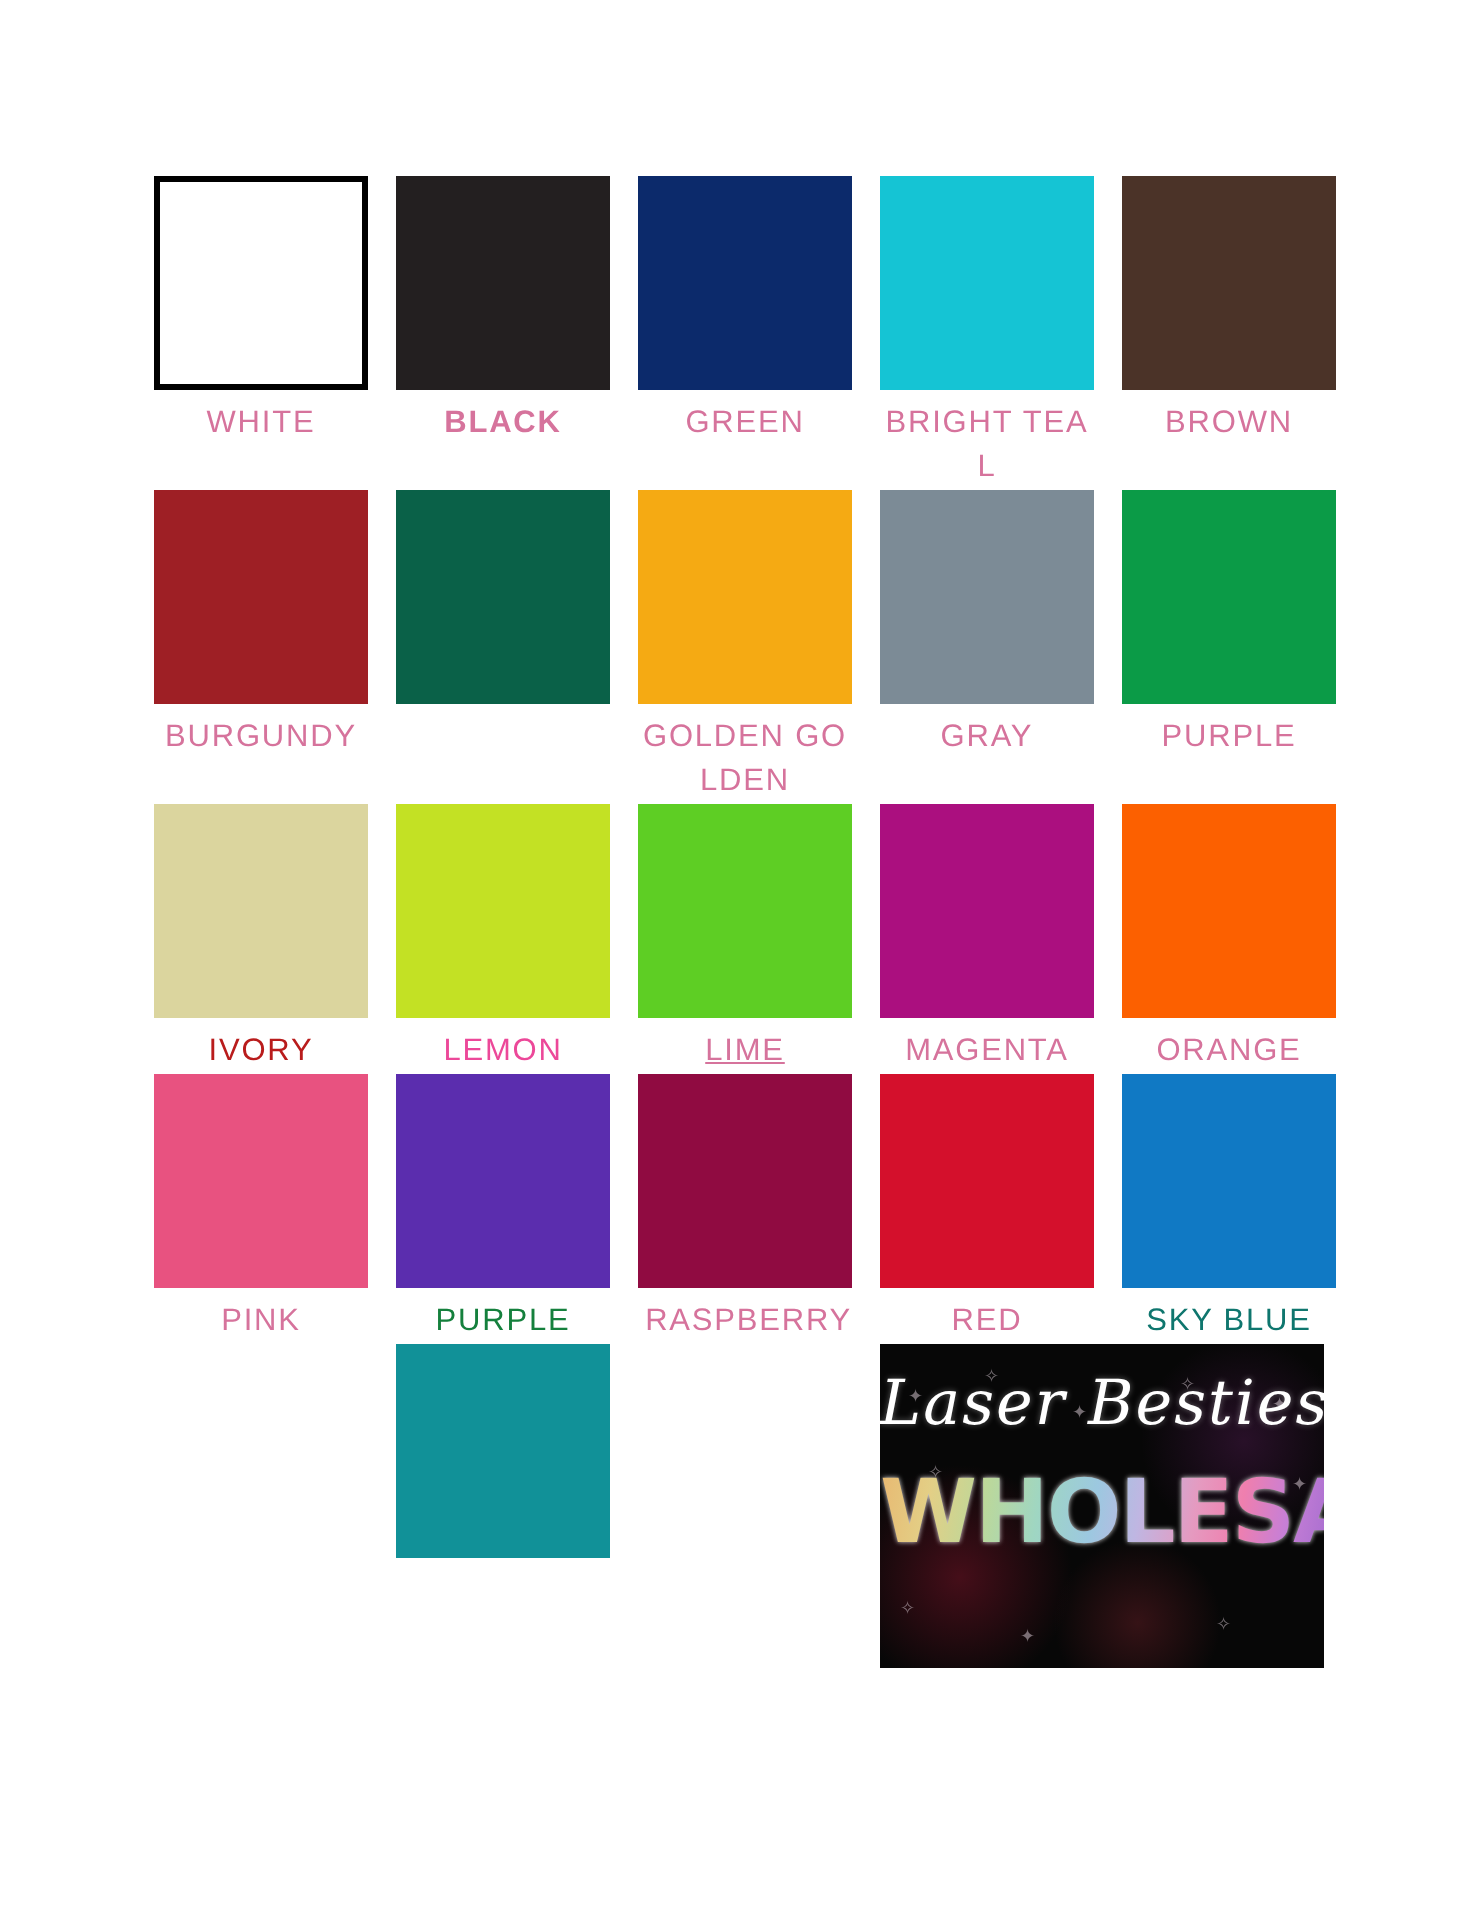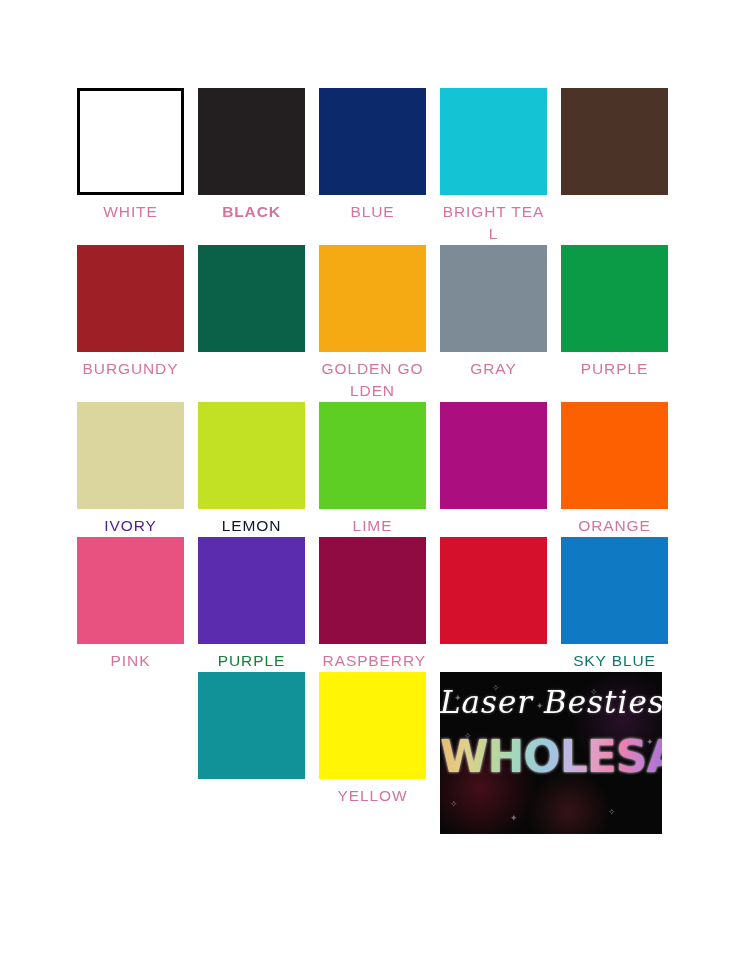--- a/index.html
+++ b/index.html
@@ -135,28 +135,29 @@
     <div class="cell">
       <span class="swatch outlined" style="background: rgb(255, 255, 255);"></span>
       <span class="label" style="color: rgb(214, 115, 156);">WHITE</span>
     </div>
     <div class="cell">
       <span class="swatch" style="background: rgb(35, 31, 32);"></span>
       <span class="label" style="color: rgb(214, 115, 156); font-weight: bold;">BLACK</span>
     </div>
     <div class="cell">
       <span class="swatch" style="background: rgb(12, 42, 107);"></span>
-      <span class="label" style="color: rgb(214, 115, 156);">BLUE</span>
+      <span class="label" style="color: rgb(214, 115, 156);">GREEN</span>
     </div>
     <div class="cell">
       <span class="swatch" style="background: rgb(21, 196, 212);"></span>
       <span class="label" style="color: rgb(214, 115, 156);">BRIGHT TEAL</span>
     </div>
     <div class="cell">
       <span class="swatch" style="background: rgb(75, 51, 40);"></span>
+      <span class="label" style="color: rgb(214, 115, 156);">BROWN</span>
     </div>
 
     <div class="cell">
       <span class="row-spacer"></span>
       <span class="swatch" style="background: rgb(158, 31, 37);"></span>
       <span class="label" style="color: rgb(214, 115, 156);">BURGUNDY</span>
     </div>
     <div class="cell">
       <span class="row-spacer"></span>
       <span class="swatch" style="background: rgb(10, 97, 72);"></span>
@@ -173,35 +174,36 @@
     </div>
     <div class="cell">
       <span class="row-spacer"></span>
       <span class="swatch" style="background: rgb(11, 155, 71);"></span>
       <span class="label" style="color: rgb(214, 115, 156);">PURPLE</span>
     </div>
 
     <div class="cell">
       <span class="row-spacer"></span>
       <span class="swatch" style="background: rgb(219, 213, 158);"></span>
-      <span class="label" style="color: #4c1d95;">IVORY</span>
+      <span class="label" style="color: #b91c1c;">IVORY</span>
     </div>
     <div class="cell">
       <span class="row-spacer"></span>
       <span class="swatch" style="background: rgb(195, 225, 36);"></span>
-      <span class="label" style="color: #0f172a;">LEMON</span>
+      <span class="label" style="color: #ec4899;">LEMON</span>
     </div>
     <div class="cell">
       <span class="row-spacer"></span>
       <span class="swatch" style="background: rgb(94, 206, 36);"></span>
-      <span class="label" style="color: rgb(214, 115, 156);">LIME</span>
+      <span class="label" style="color: rgb(214, 115, 156); text-decoration: underline;">LIME</span>
     </div>
     <div class="cell">
       <span class="row-spacer"></span>
       <span class="swatch" style="background: rgb(171, 15, 127);"></span>
+      <span class="label" style="color: rgb(214, 115, 156);">MAGENTA</span>
     </div>
     <div class="cell">
       <span class="row-spacer"></span>
       <span class="swatch" style="background: rgb(252, 96, 0);"></span>
       <span class="label" style="color: rgb(214, 115, 156);">ORANGE</span>
     </div>
 
     <div class="cell">
       <span class="row-spacer"></span>
       <span class="swatch" style="background: rgb(232, 82, 128);"></span>
@@ -213,40 +215,36 @@
       <span class="label" style="color: #15803d;">PURPLE</span>
     </div>
     <div class="cell">
       <span class="row-spacer"></span>
       <span class="swatch" style="background: rgb(144, 11, 65);"></span>
       <span class="label" style="color: rgb(214, 115, 156); text-align: right;">RASPBERRY</span>
     </div>
     <div class="cell">
       <span class="row-spacer"></span>
       <span class="swatch" style="background: rgb(212, 16, 44);"></span>
+      <span class="label" style="color: rgb(214, 115, 156);">RED</span>
     </div>
     <div class="cell">
       <span class="row-spacer"></span>
       <span class="swatch" style="background: rgb(16, 121, 196);"></span>
       <span class="label" style="color: #0f766e;">SKY BLUE</span>
     </div>
 
     <div class="cell empty">
       <span class="row-spacer"></span>
       
       
     </div>
     <div class="cell">
       <span class="row-spacer"></span>
       <span class="swatch" style="background: rgb(17, 145, 152);"></span>
-    </div>
-    <div class="cell">
-      <span class="row-spacer"></span>
-      <span class="swatch" style="background: rgb(255, 245, 4);"></span>
-      <span class="label" style="color: rgb(214, 115, 156);">YELLOW</span>
     </div>
     <div class="cell logo-cell">
       <span class="row-spacer"></span>
       <div id="logo">
         <span class="sparkle" style="left:14px;  top:22px;">✦</span>
         <span class="sparkle" style="left:52px;  top:12px;">✧</span>
         <span class="sparkle" style="left:96px;  top:30px;">✦</span>
         <span class="sparkle" style="left:150px; top:16px;">✧</span>
         <span class="sparkle" style="left:196px; top:26px;">✦</span>
         <span class="sparkle" style="left:24px;  top:60px;">✧</span>

